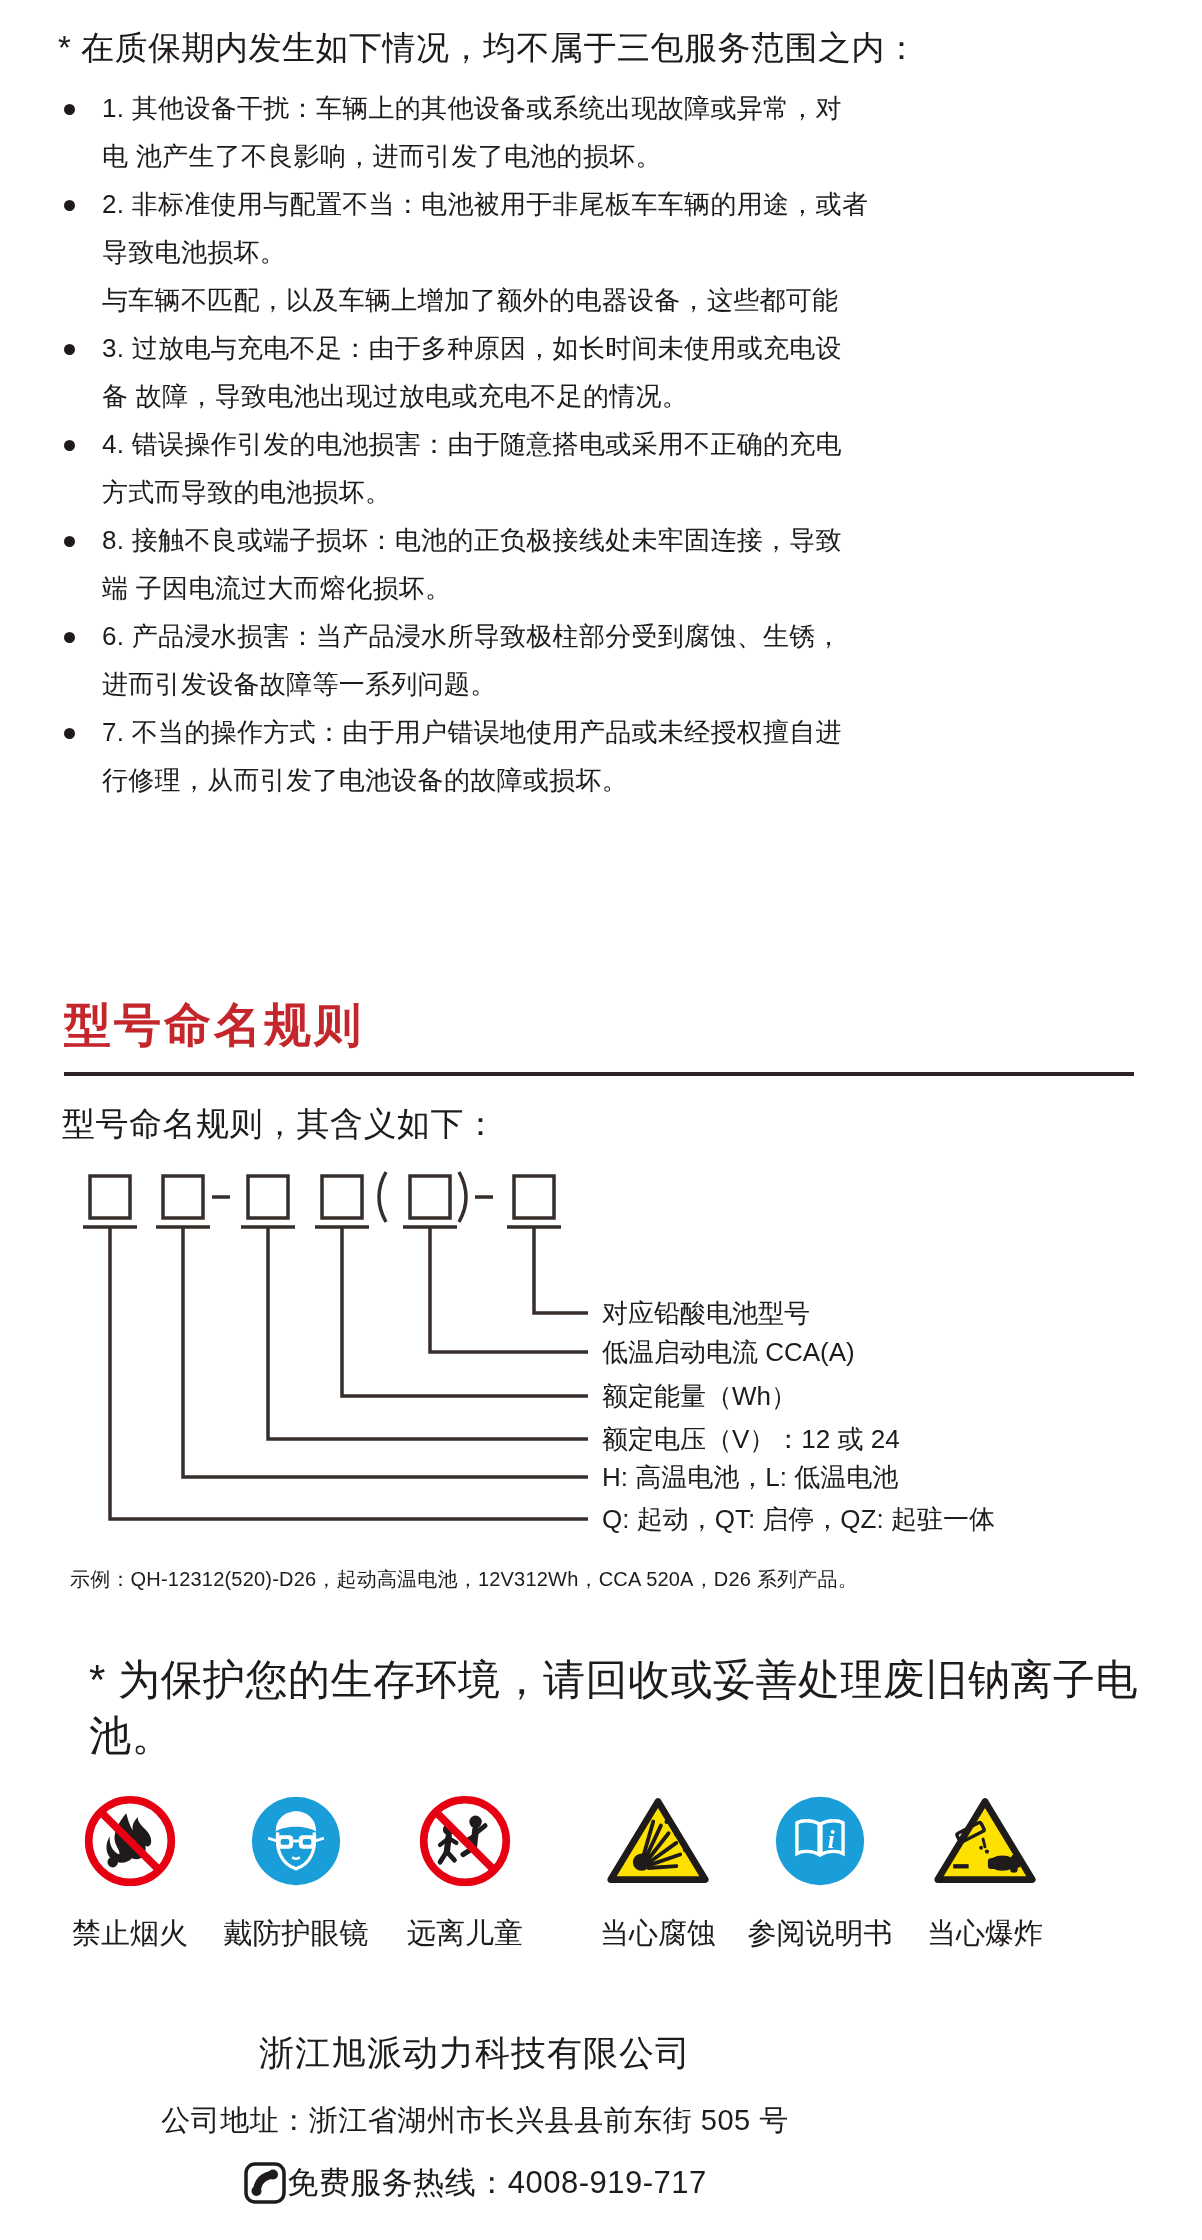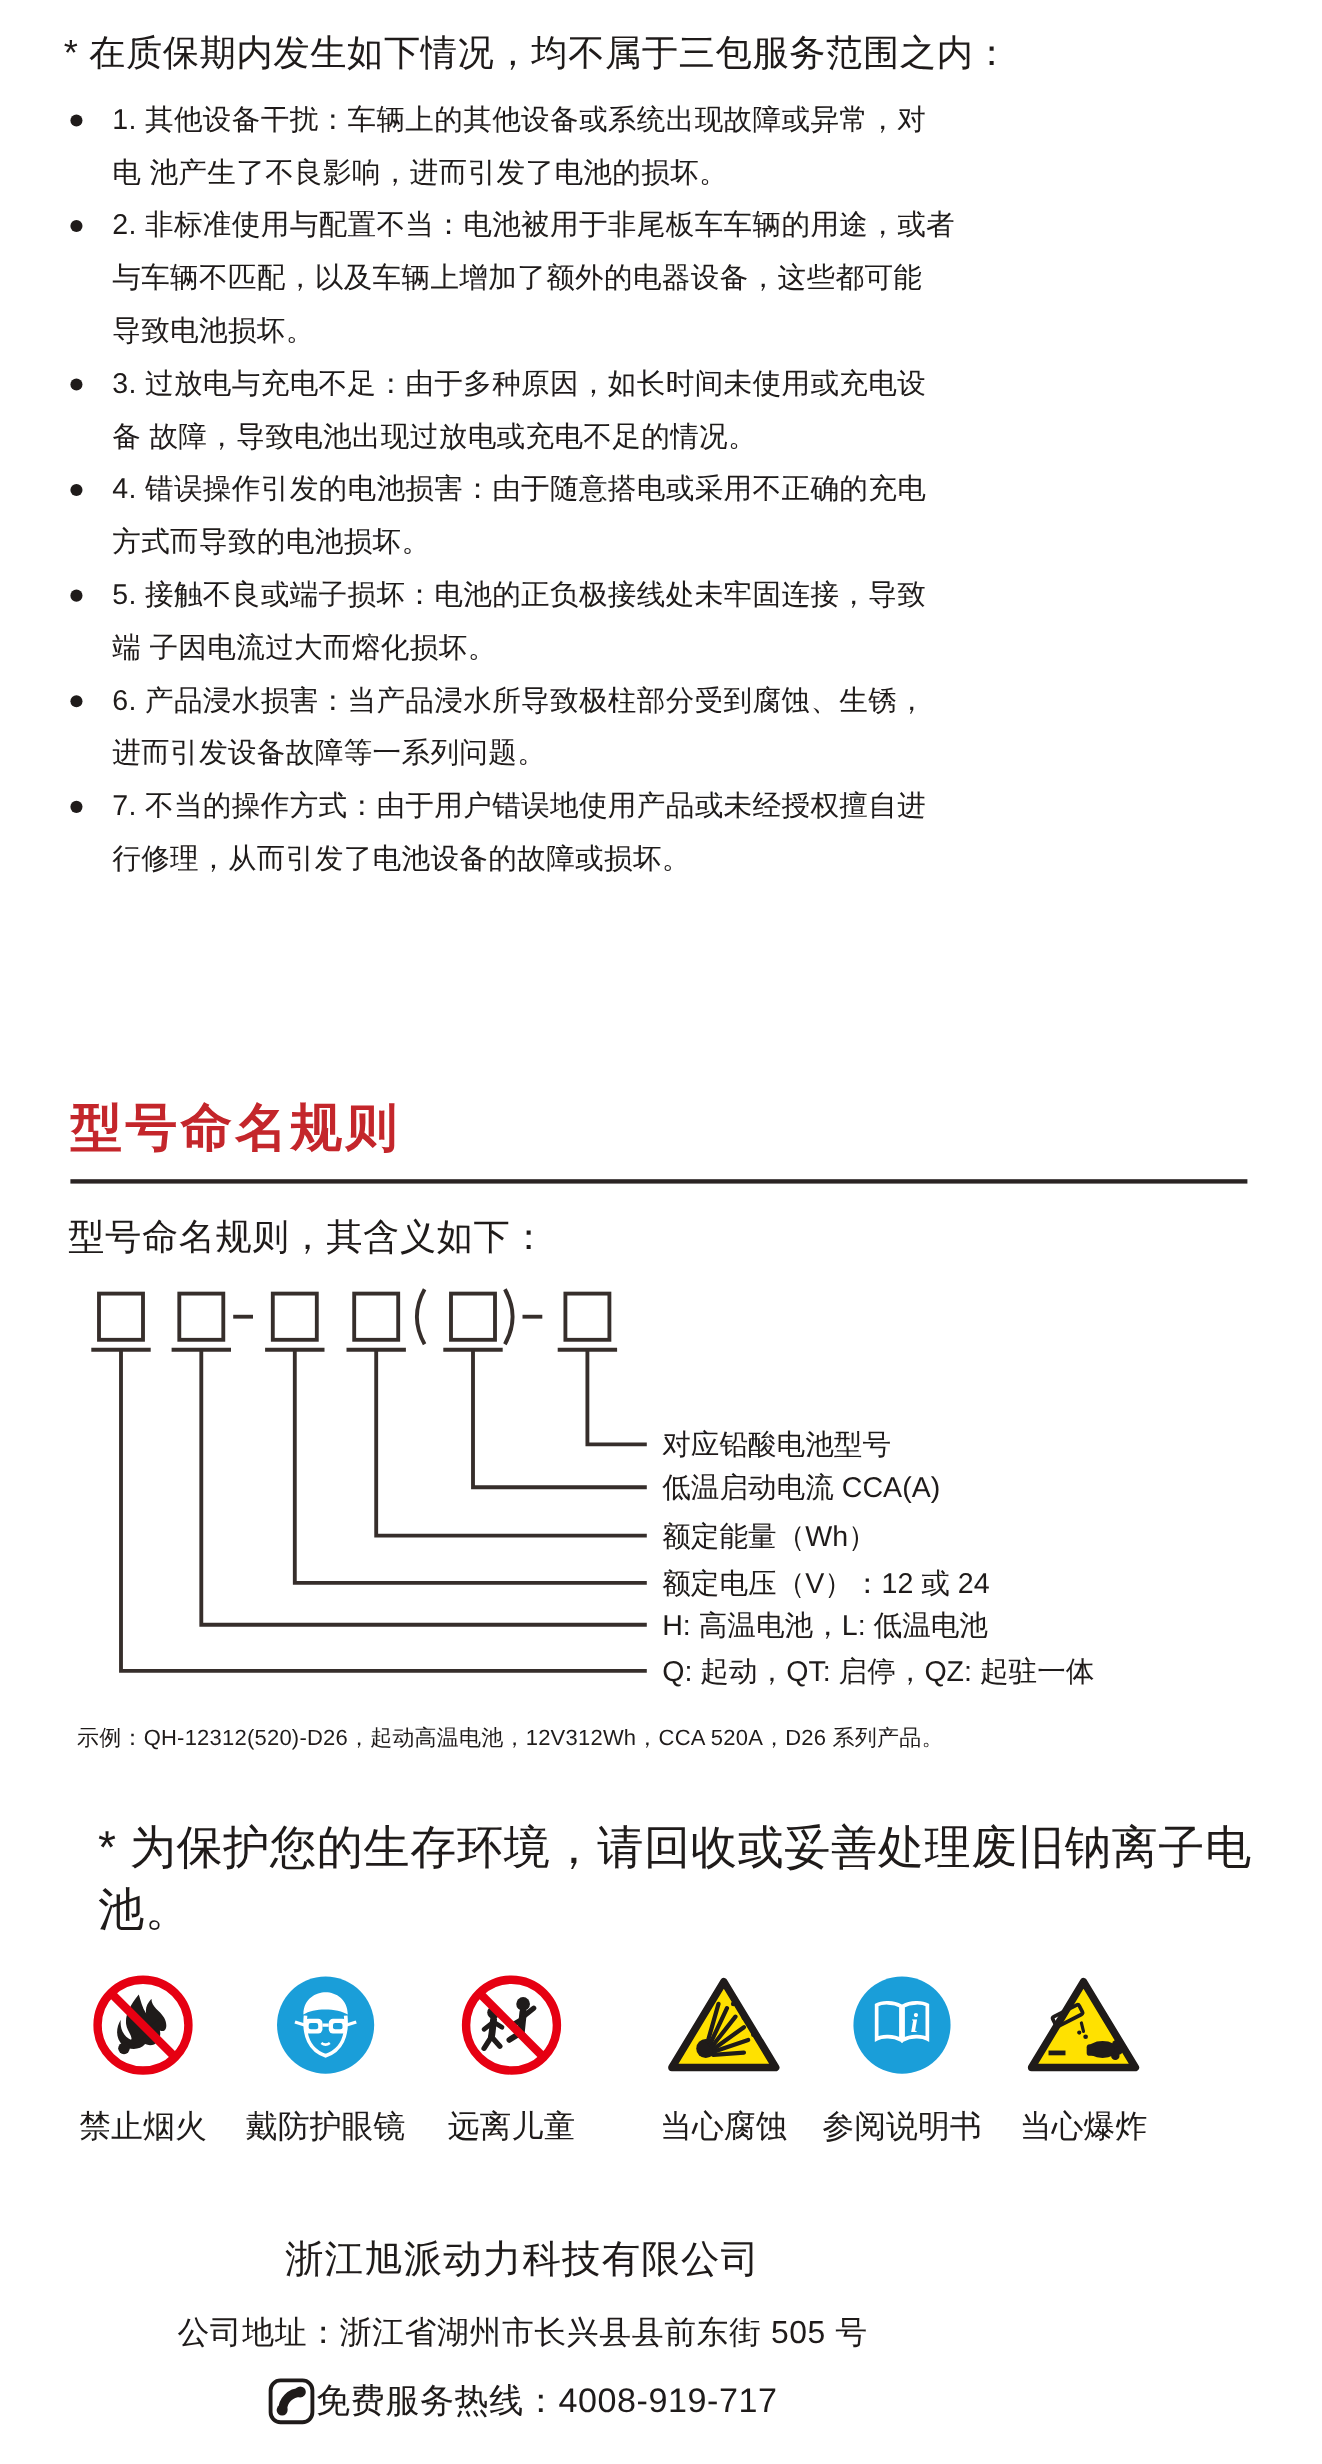--- a/index.html
+++ b/index.html
@@ -46,42 +46,42 @@
       <span class="bullet"></span>
       <div class="w-lines">
         <div>1. 其他设备干扰：车辆上的其他设备或系统出现故障或异常，对</div>
         <div>电 池产生了不良影响，进而引发了电池的损坏。</div>
       </div>
     </div>
     <div class="w-item">
       <span class="bullet"></span>
       <div class="w-lines">
         <div>2. 非标准使用与配置不当：电池被用于非尾板车车辆的用途，或者</div>
+        <div>导致电池损坏。</div>
         <div>与车辆不匹配，以及车辆上增加了额外的电器设备，这些都可能</div>
-        <div>导致电池损坏。</div>
       </div>
     </div>
     <div class="w-item">
       <span class="bullet"></span>
       <div class="w-lines">
         <div>3. 过放电与充电不足：由于多种原因，如长时间未使用或充电设</div>
         <div>备 故障，导致电池出现过放电或充电不足的情况。</div>
       </div>
     </div>
     <div class="w-item">
       <span class="bullet"></span>
       <div class="w-lines">
         <div>4. 错误操作引发的电池损害：由于随意搭电或采用不正确的充电</div>
         <div>方式而导致的电池损坏。</div>
       </div>
     </div>
     <div class="w-item">
       <span class="bullet"></span>
       <div class="w-lines">
-        <div>5. 接触不良或端子损坏：电池的正负极接线处未牢固连接，导致</div>
+        <div>8. 接触不良或端子损坏：电池的正负极接线处未牢固连接，导致</div>
         <div>端 子因电流过大而熔化损坏。</div>
       </div>
     </div>
     <div class="w-item">
       <span class="bullet"></span>
       <div class="w-lines">
         <div>6. 产品浸水损害：当产品浸水所导致极柱部分受到腐蚀、生锈，</div>
         <div>进而引发设备故障等一系列问题。</div>
       </div>
     </div>

